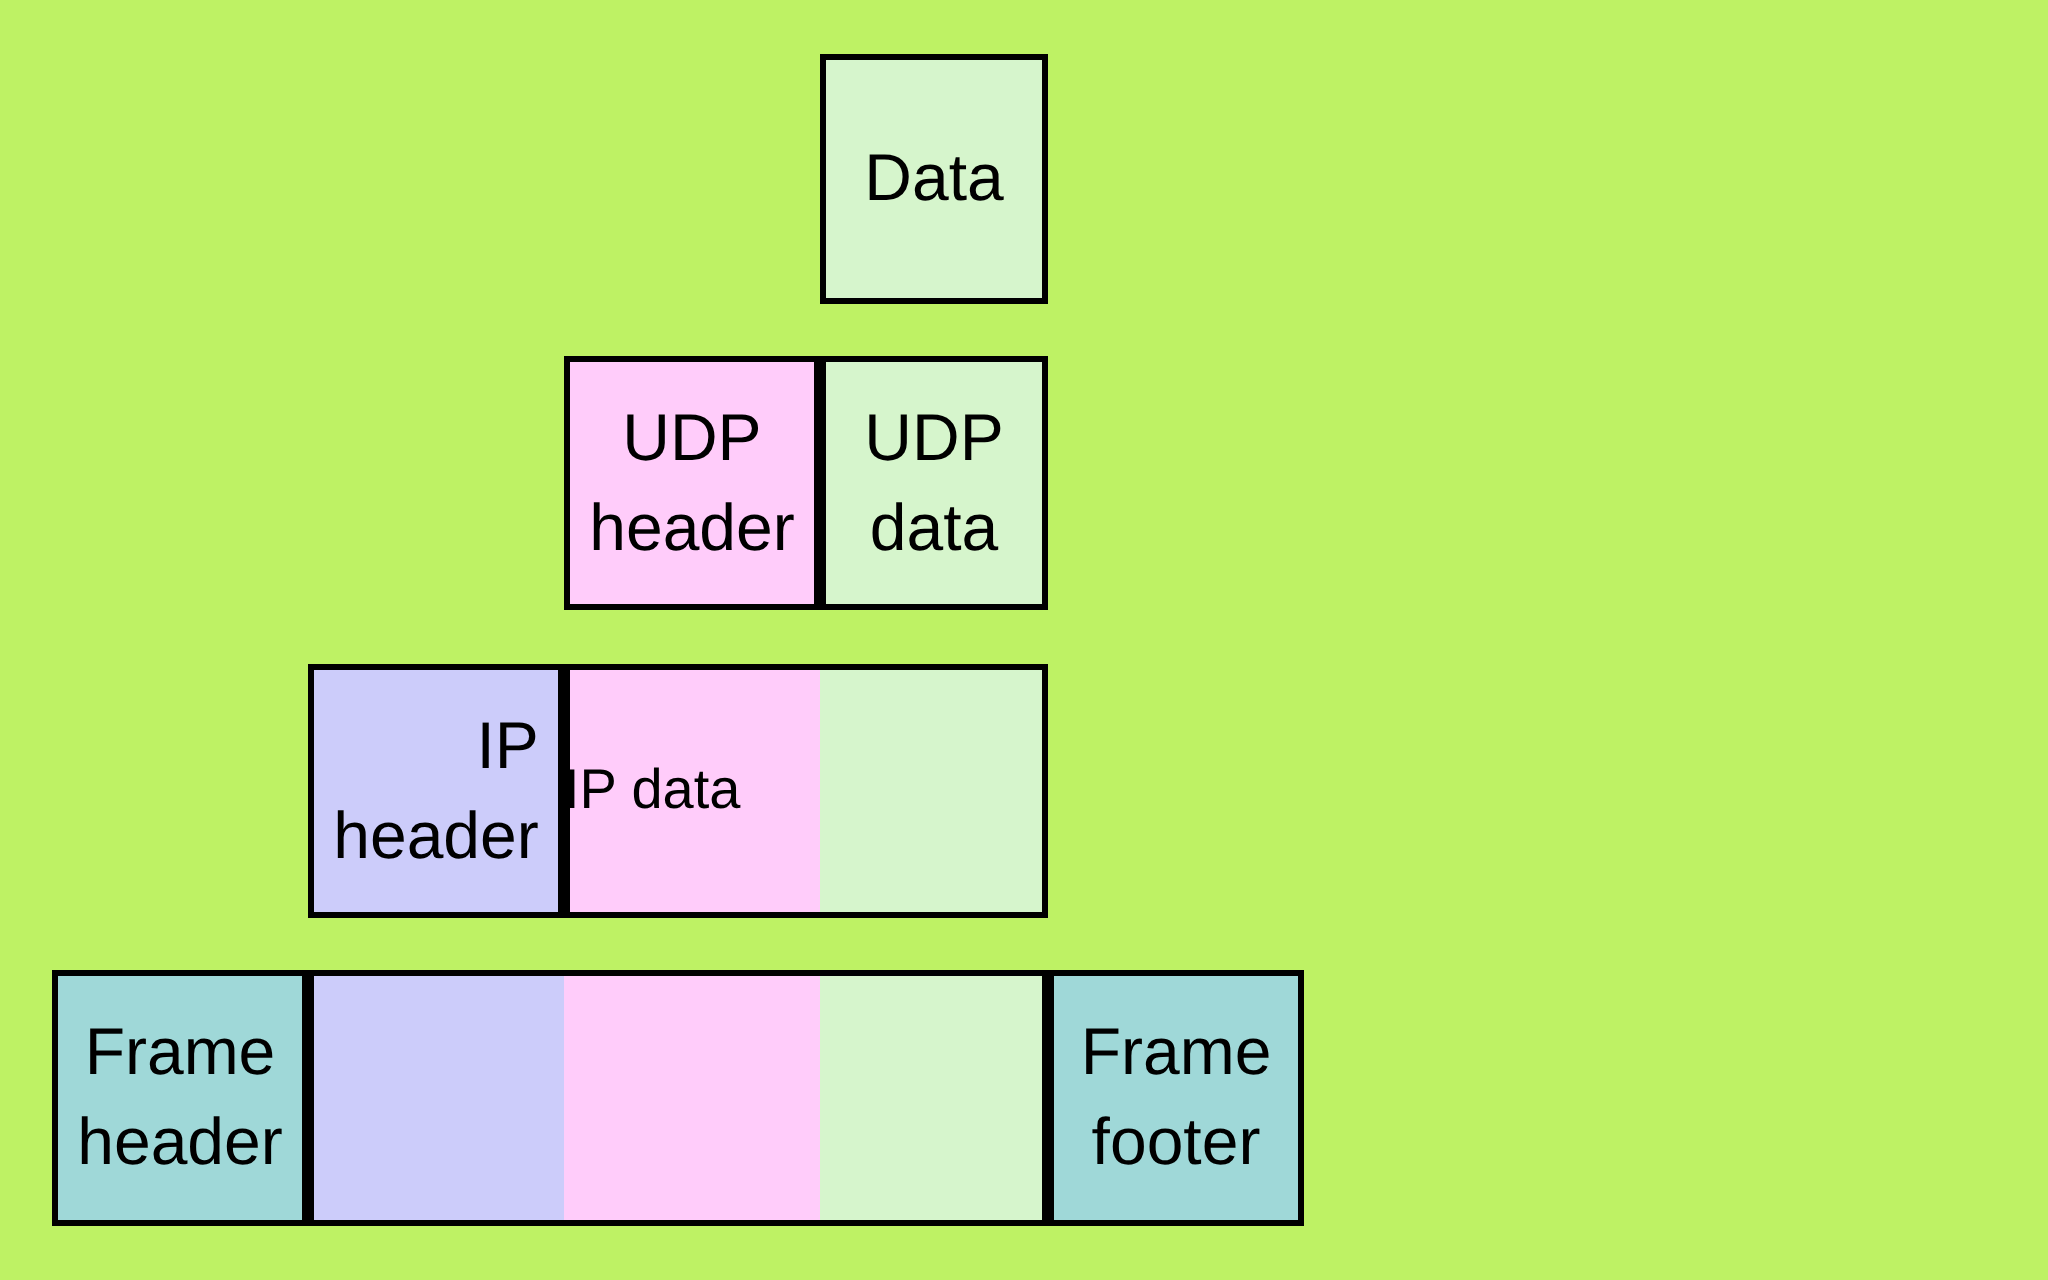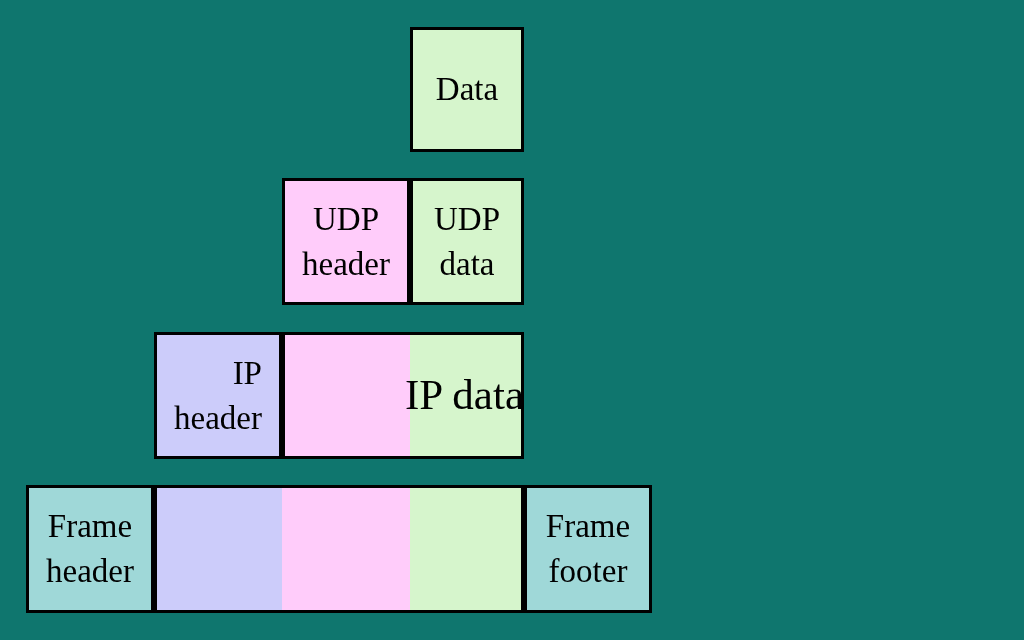--- a/index.html
+++ b/index.html
@@ -5,22 +5,22 @@
 <style>
   html, body {
     margin: 0;
     padding: 0;
     background: #000000;
   }
   #canvas {
     position: relative;
     width: 1024px;
     height: 640px;
-    background: #0f766e;
-    font-family: Liberation Serif, serif;
+    background: #bef264;
+    font-family: Liberation Sans, sans-serif;
     overflow: hidden;
   }
   .cell {
     position: absolute;
     box-sizing: border-box;
     display: flex;
     align-items: center;
     justify-content: center;
     text-align: center;
     color: #000000;
@@ -37,24 +37,24 @@
   .band {
     position: absolute;
     box-sizing: border-box;
   }
   
   .span-label {
     position: absolute;
     box-sizing: border-box;
     display: flex;
     align-items: center;
-    justify-content: flex-end;
+    justify-content: flex-start;
     text-align: center;
     color: #000000;
-    font-size: 43px;
+    font-size: 28px;
     line-height: 1.36;
     pointer-events: none;
   }
   .outline {
     position: absolute;
     box-sizing: border-box;
     border: 3px solid #000000;
     pointer-events: none;
   }
 </style>

